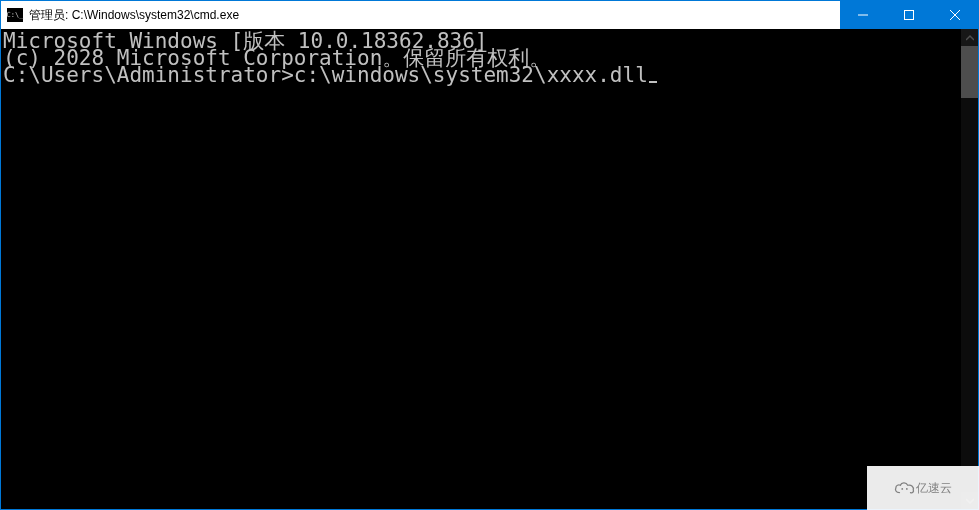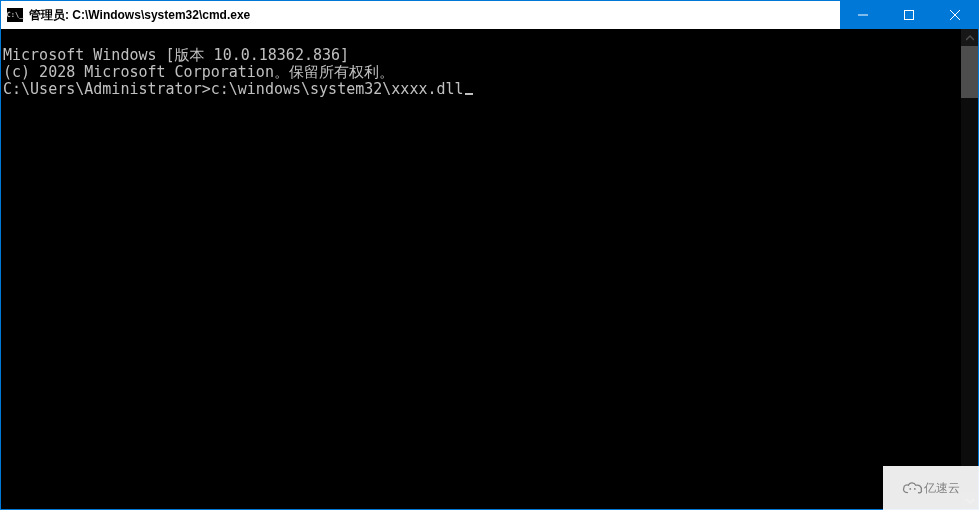--- a/index.html
+++ b/index.html
@@ -21,21 +21,20 @@
       border: 1px solid #0078d7;
       display: flex;
       flex-direction: column;
     }
     .titlebar {
       height: 28px;
       background: #ffffff;
       display: flex;
       align-items: center;
       flex-shrink: 0;
-      font-weight: bold;
     }
     .titlebar-icon {
       width: 16px;
       height: 14px;
       margin-left: 6px;
       margin-right: 6px;
       display: flex;
       align-items: center;
       justify-content: center;
       background: #000000;
@@ -75,23 +74,23 @@
       flex: 1;
       display: flex;
       background: #000000;
       overflow: hidden;
     }
     .terminal {
       flex: 1;
       background: #000000;
       color: #c0c0c0;
       font-family: "NSimSun", "SimSun", "Consolas", monospace;
-      font-size: 15px;
+      font-size: 21px;
       line-height: 17px;
-      padding: 18px 0 0 2px;
+      padding: 4px 0 0 2px;
       white-space: pre;
       overflow: hidden;
     }
     .terminal .line { display: block; }
     .cursor {
       display: inline-block;
       width: 8px;
       height: 2px;
       background: #c0c0c0;
       vertical-align: baseline;
@@ -124,21 +123,21 @@
       top: 17px;
       left: 0;
       width: 17px;
       height: 52px;
       background: #4d4d4d;
     }
     .watermark {
       position: absolute;
       right: 0;
       bottom: 0;
-      width: 96px;
+      width: 112px;
       height: 44px;
       background: rgba(255,255,255,0.92);
       display: flex;
       align-items: center;
       justify-content: center;
       color: #808080;
       font-size: 12px;
       gap: 0;
       pointer-events: none;
     }

